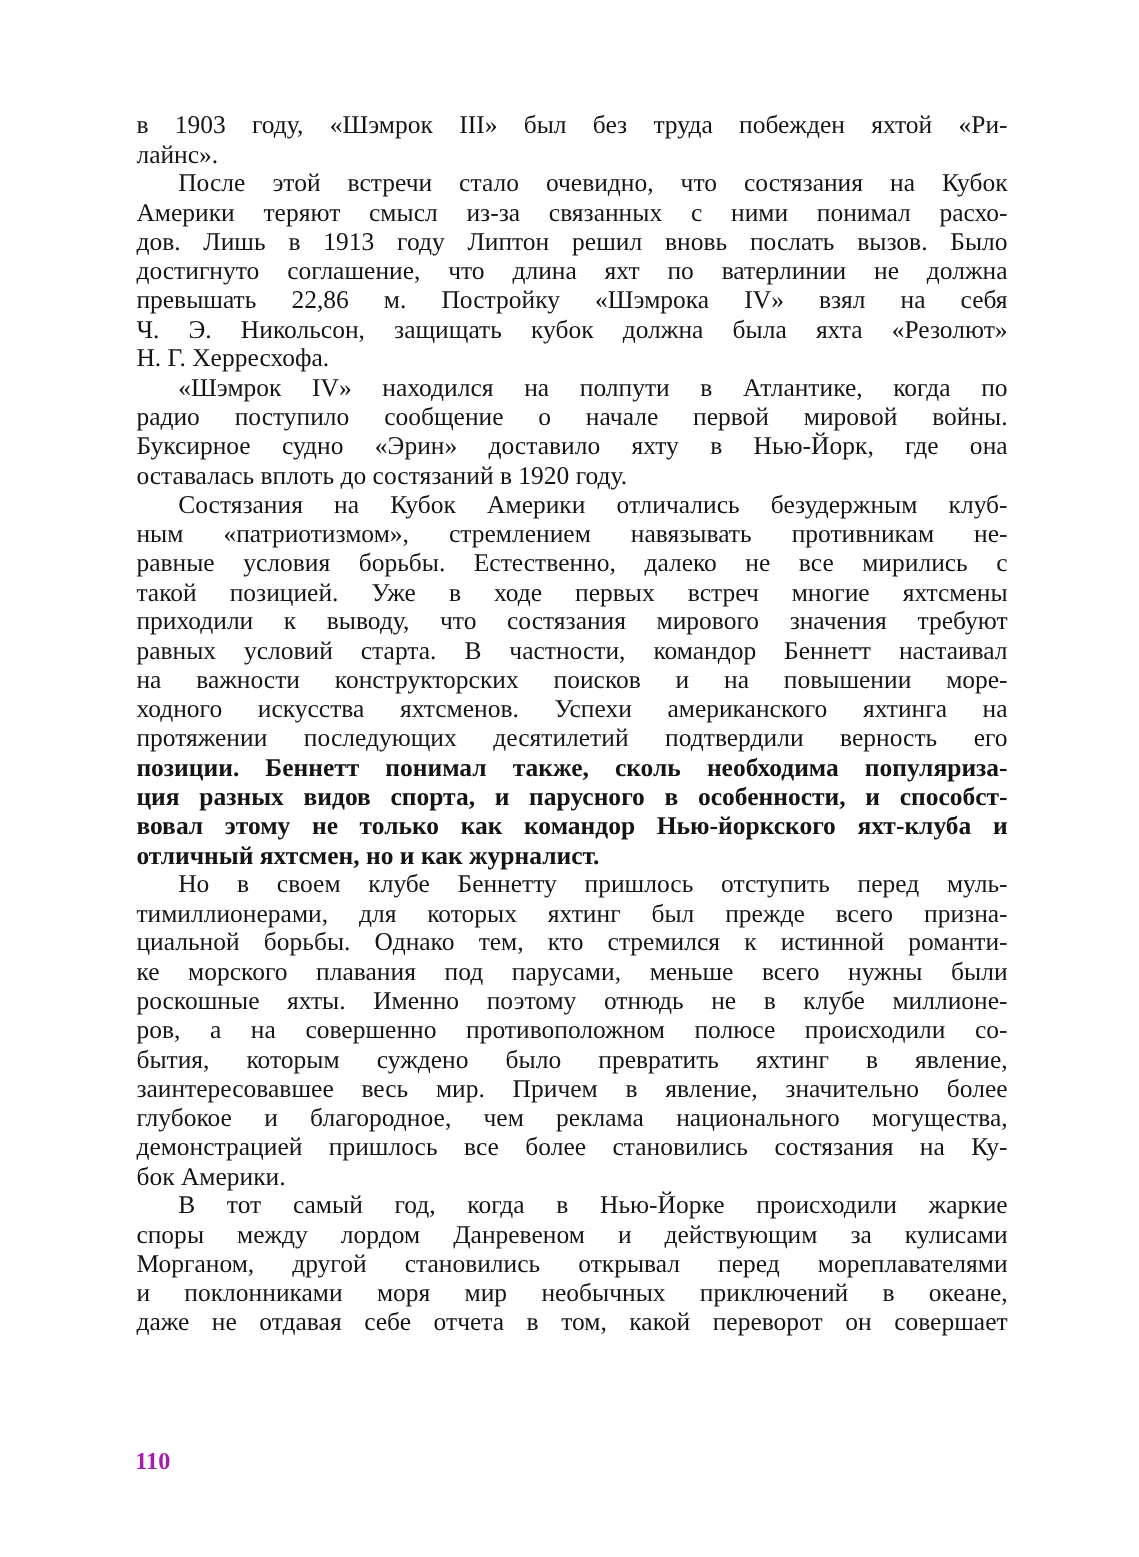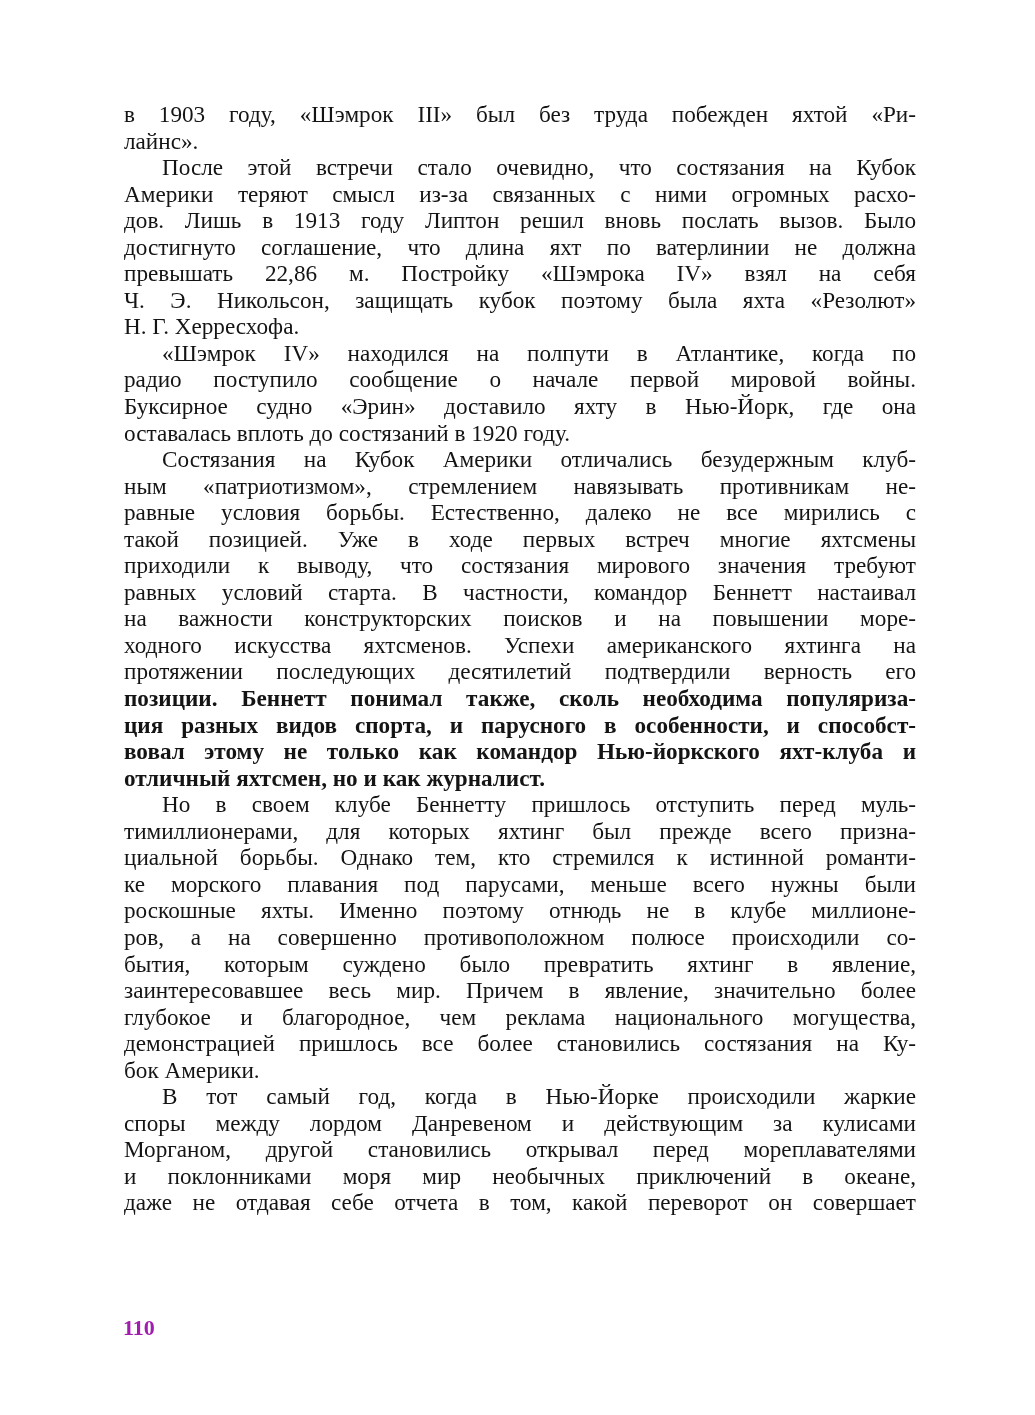--- a/index.html
+++ b/index.html
@@ -38,25 +38,25 @@
 </head>
 <body>
 
 <div class="page" id="page-body">
     <div>
       <span class="line">в 1903 году, «Шэмрок III» был без труда побежден яхтой «Ри-</span>
       <span class="line last">лайнс».</span>
     </div>
     <div>
       <span class="line indent">После этой встречи стало очевидно, что состязания на Кубок</span>
-      <span class="line">Америки теряют смысл из-за связанных с ними огромных расхо-</span>
+      <span class="line">Америки теряют смысл из-за связанных с ними понимал расхо-</span>
       <span class="line">дов. Лишь в 1913 году Липтон решил вновь послать вызов. Было</span>
       <span class="line">достигнуто соглашение, что длина яхт по ватерлинии не должна</span>
       <span class="line">превышать 22,86 м. Постройку «Шэмрока IV» взял на себя</span>
-      <span class="line">Ч. Э. Никольсон, защищать кубок поэтому была яхта «Резолют»</span>
+      <span class="line">Ч. Э. Никольсон, защищать кубок должна была яхта «Резолют»</span>
       <span class="line last">Н. Г. Херресхофа.</span>
     </div>
     <div>
       <span class="line indent">«Шэмрок IV» находился на полпути в Атлантике, когда по</span>
       <span class="line">радио поступило сообщение о начале первой мировой войны.</span>
       <span class="line">Буксирное судно «Эрин» доставило яхту в Нью-Йорк, где она</span>
       <span class="line last">оставалась вплоть до состязаний в 1920 году.</span>
     </div>
     <div>
       <span class="line indent">Состязания на Кубок Америки отличались безудержным клуб-</span>

